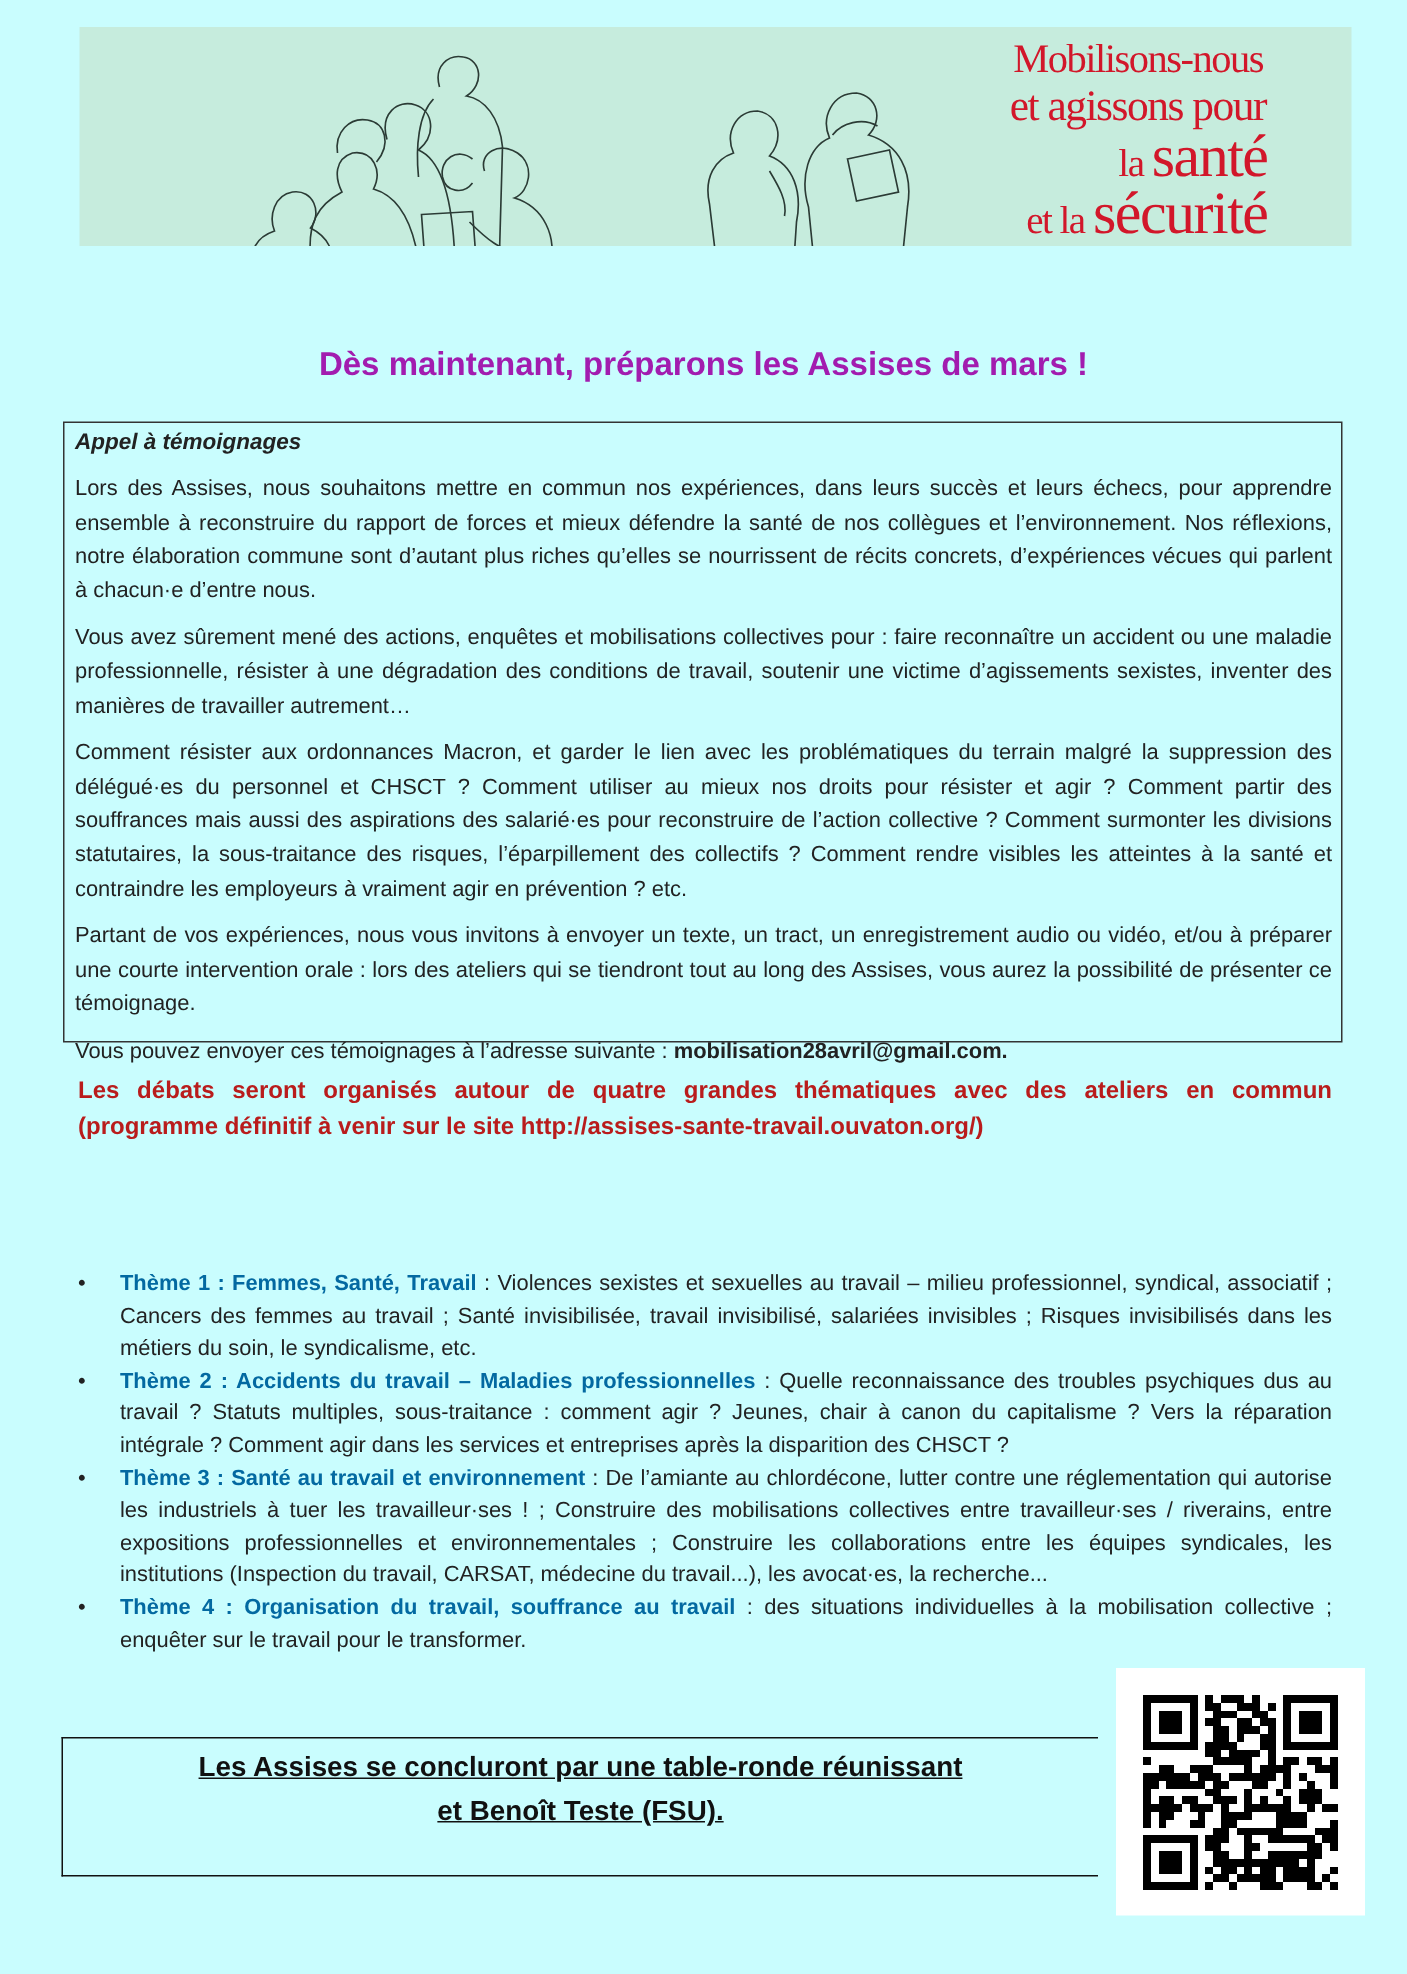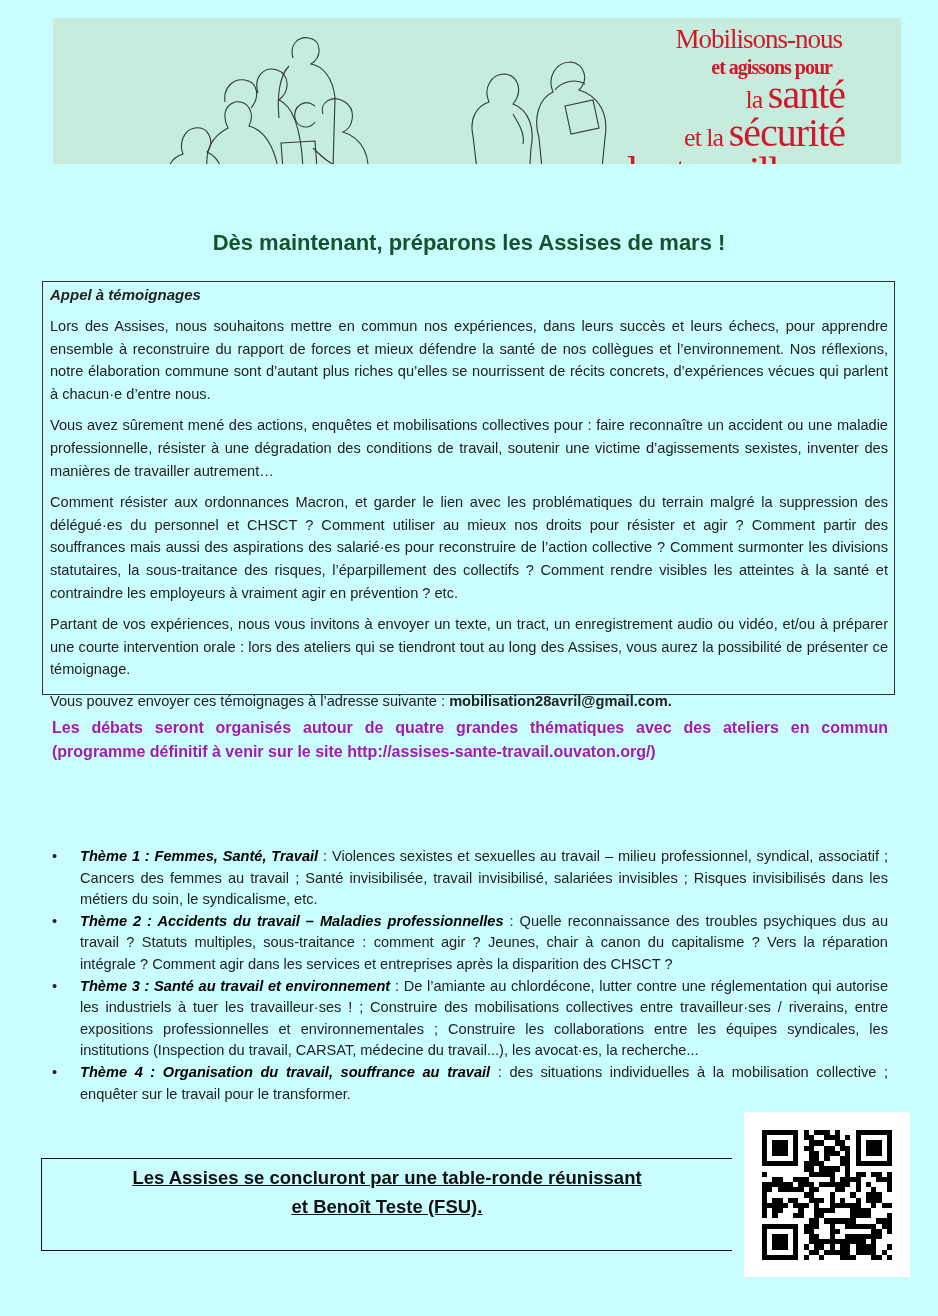--- a/index.html
+++ b/index.html
@@ -11,54 +11,54 @@
     position:absolute; left:53px; top:18px; width:848px; height:146px;
     background:#c6ecdd; overflow:hidden;
   }
   .banner svg.illus { position:absolute; left:0; top:0; }
   .banner .slogan {
     position:absolute; right:56px; top:8px; text-align:right; color:#d2172a;
     font-family:"Liberation Serif", serif; letter-spacing:-1px;
   }
   .slogan .l { display:block; line-height:1; }
   .slogan .s1 { font-size:27px; margin-bottom:4px; margin-right:3px; }
-  .slogan .s2 { font-size:20px; margin-right:13px;font-weight:bold; }
+  .slogan .s2 { font-size:29px; margin-right:1px; }
   .slogan .s3 { font-size:26px; margin-top:-2px; }
   .slogan .s3 b, .slogan .s4 b { font-weight:normal; font-size:40px; }
   .slogan .s4 { font-size:26px; margin-top:-2px; }
   .slogan .s5 { font-size:42px; margin-right:-52px; margin-top:-2px; letter-spacing:-2px;text-decoration:underline; }
 
   .main-title {
     position:absolute; left:0; width:938px; top:230px; text-align:center;
-    font-size:22px; font-weight:bold; color:#14532d;
+    font-size:22px; font-weight:bold; color:#a21caf;
   }
   .callbox {
     position:absolute; left:42px; top:281px; width:853px; height:414px;
     border:1.5px solid #333; box-sizing:border-box; padding:3px 6px 0 7px;
     font-size:14.6px; line-height:22.6px; color:#222;
   }
   .callbox .heading { font-weight:bold; font-style:italic; font-size:15px; margin:0 0 10px 0; line-height:20px; }
   .callbox p { margin:0 0 9px 0; text-align:justify; }
   .callbox p.last { margin:0; }
   .callbox .email { font-weight:bold; }
 
   .info {
     position:absolute; left:52px; top:706px; width:836px;
     font-size:16px; line-height:23.5px; text-align:justify; color:#1a1a1a;
   }
   .info p { margin:0; }
-  .info .red { color:#a21caf; font-weight:bold; margin-top:10px; }
+  .info .red { color:#b91c1c; font-weight:bold; margin-top:10px; }
 
   .themes {
     position:absolute; left:52px; top:846px; width:836px; margin:0; padding:0; list-style:none;
     font-size:14.6px; line-height:21.6px; color:#222;
   }
   .themes li { position:relative; padding-left:28px; text-align:justify; }
   .themes li .bullet { position:absolute; left:0; top:0; }
-  .themes li b { font-weight:bold; color:#000000;font-style:italic; }
+  .themes li b { font-weight:bold; color:#0369a1; }
 
   .conclusion {
     position:absolute; left:41px; top:1158px; width:691px; height:93px;
     border-top:1.5px solid #111; border-bottom:1.5px solid #111; border-left:1.5px solid #111;
     box-sizing:border-box; text-align:center; font-weight:bold; font-size:18.5px; line-height:29px;
     padding-top:4px; color:#111;
   }
   .conclusion span { display:block;text-decoration:underline; }
 
   .qr-wrap {

